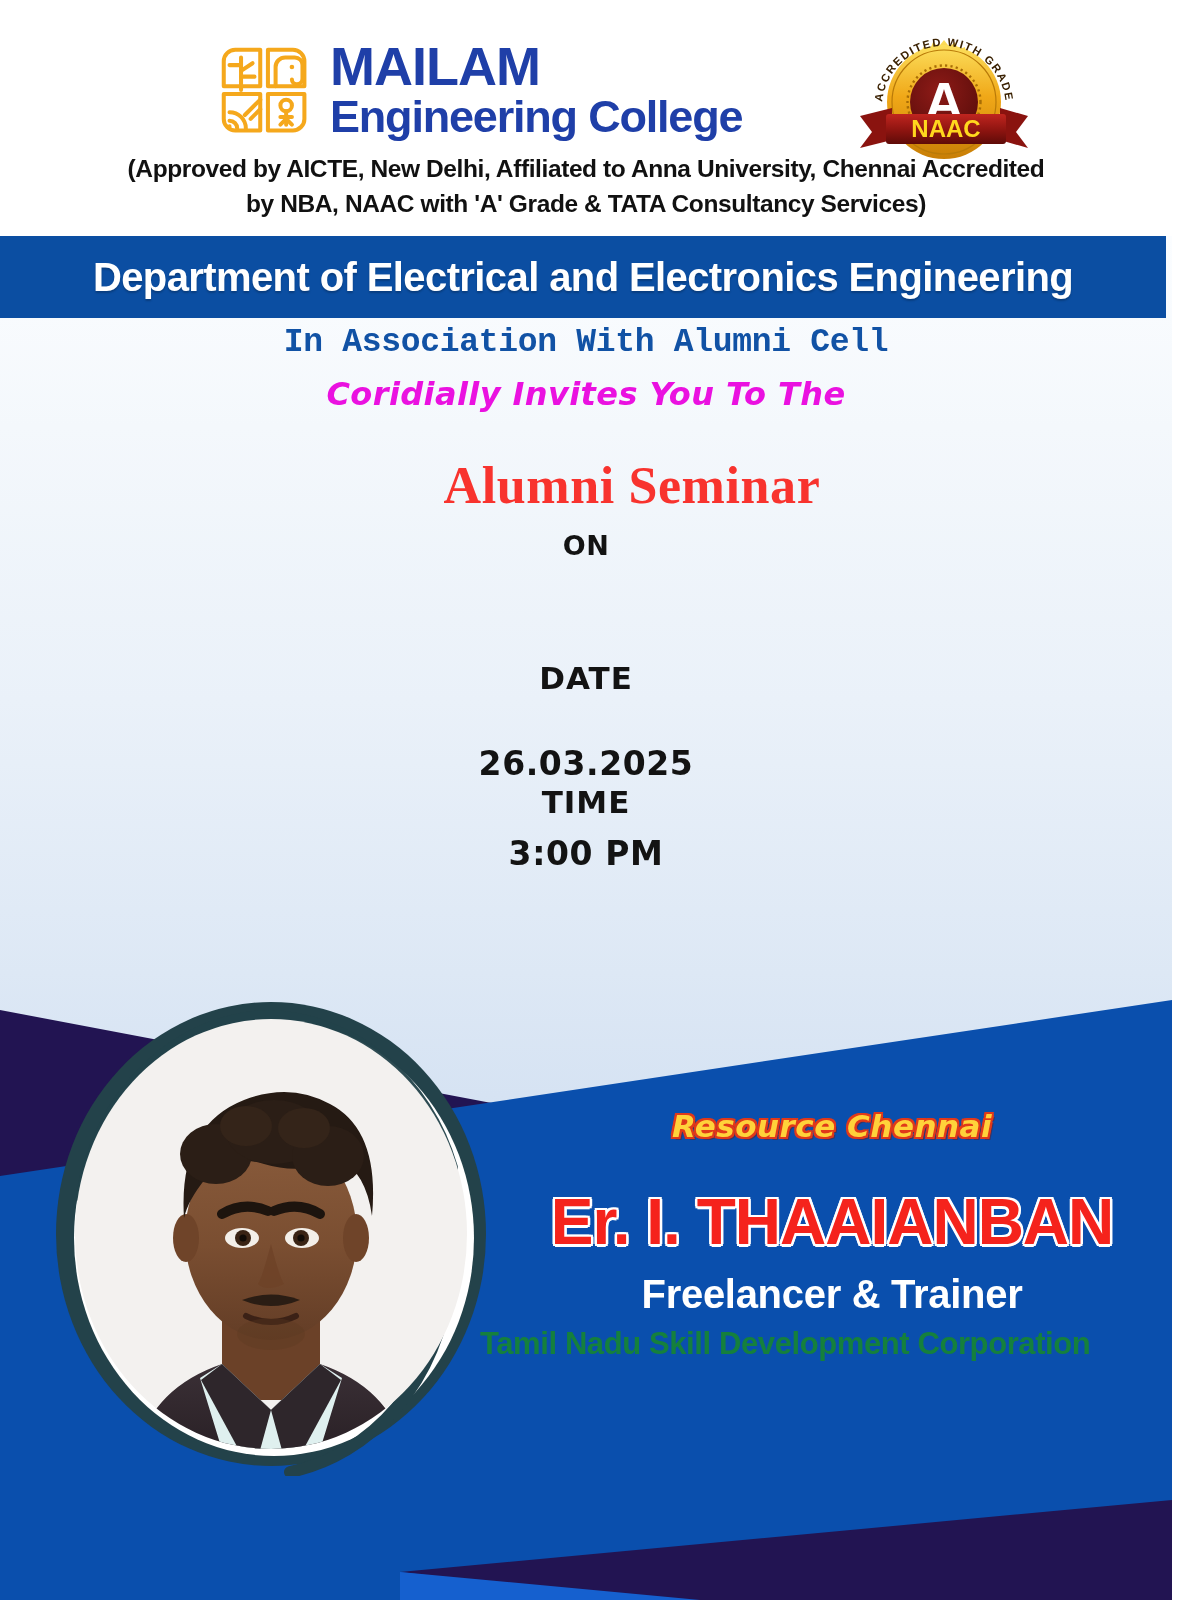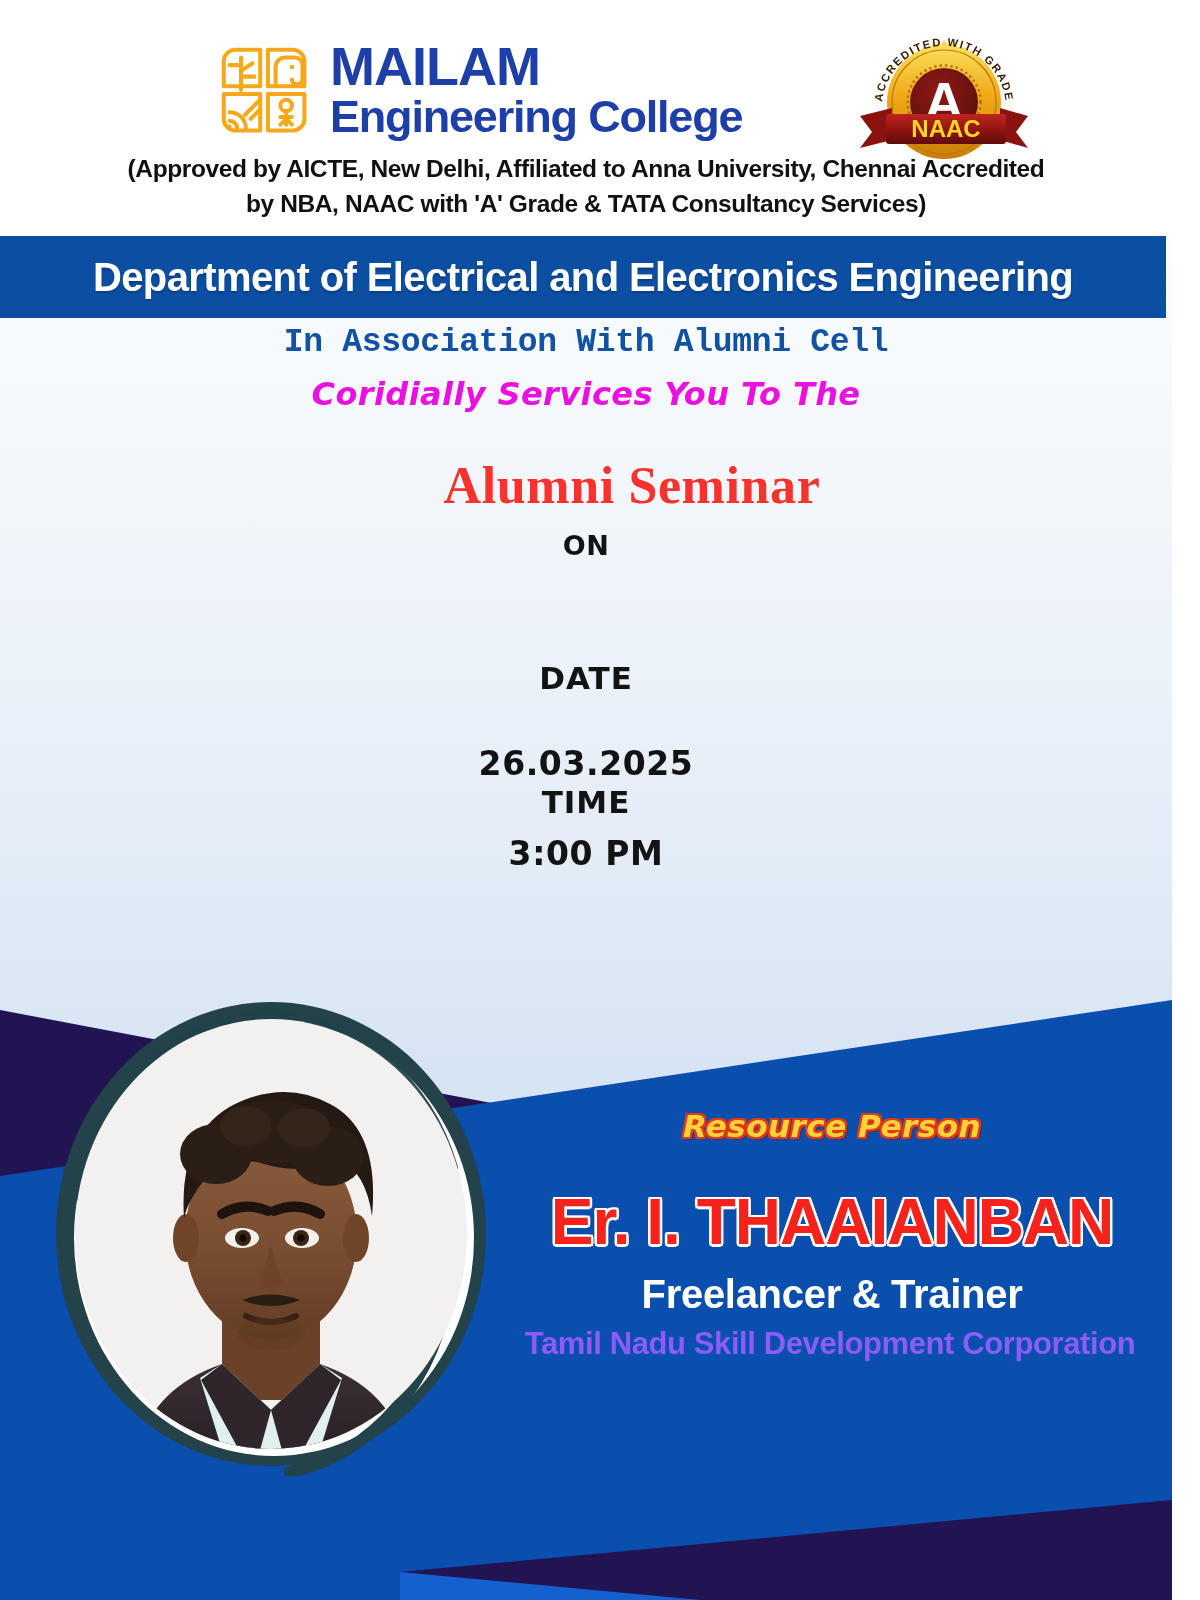--- a/index.html
+++ b/index.html
@@ -147,23 +147,23 @@
     text-shadow:
       -2.5px 0 #ffffff, 2.5px 0 #ffffff, 0 -2.5px #ffffff, 0 2.5px #ffffff,
       -2px -2px #ffffff, 2px -2px #ffffff, -2px 2px #ffffff, 2px 2px #ffffff;
   }
   .speaker-role{
     position:absolute;left:492px;top:1272px;width:680px;text-align:center;
     font-family:"Liberation Sans",sans-serif;font-weight:bold;
     font-size:40px;color:#ffffff;letter-spacing:-0.3px;
   }
   .speaker-org{
-    position:absolute;left:480px;top:1326px;width:700px;text-align:center;
+    position:absolute;left:480px;top:1326px;width:700px;text-align:left;
     font-family:"Liberation Sans",sans-serif;font-weight:bold;
-    font-size:31px;color:#8b5cf6;letter-spacing:-0.4px;
+    font-size:31px;color:#15803d;letter-spacing:-0.4px;
   }
 </style>
 </head>
 <body>
 
 <div class="poster">
 
   <div class="bg-gradient"></div>
 
   <div class="header">
@@ -256,21 +256,21 @@
       <div>(Approved by AICTE, New Delhi, Affiliated to Anna University, Chennai Accredited</div>
       <div>by NBA, NAAC with 'A' Grade &amp; TATA Consultancy Services)</div>
     </div>
   </div>
 
   <div class="dept-banner">
     <span>Department of Electrical and Electronics Engineering</span>
   </div>
 
   <div class="assoc">In Association With Alumni Cell</div>
-  <div class="invite">Coridially Services You To The</div>
+  <div class="invite">Coridially Invites You To The</div>
   <div class="seminar">Alumni Seminar</div>
   <div class="on">ON</div>
   <div class="lbl-date">DATE</div>
   <div class="val-date">26.03.2025</div>
   <div class="lbl-time">TIME</div>
   <div class="val-time">3:00 PM</div>
 
   <svg class="shapes" viewBox="0 0 1200 1600">
 
     <polygon points="0,1010 1172,1232 1172,1600 0,1600" fill="#221452"></polygon>
@@ -352,18 +352,18 @@
 
         <path d="M206 314 q29 -11 58 0 q-29 12 -58 0" fill="#2a1d14"></path>
 
         <path d="M210 330 q25 12 50 0" stroke="#3b2116" stroke-width="6" fill="none" stroke-linecap="round"></path>
 
         <ellipse cx="235" cy="348" rx="34" ry="16" fill="#5d381f" opacity="0.35"></ellipse>
       </g>
     </svg>
   </div>
 
-  <div class="resource-label">Resource Person</div>
+  <div class="resource-label">Resource Chennai</div>
   <div class="speaker-name">Er. I. THAAIANBAN</div>
   <div class="speaker-role">Freelancer &amp; Trainer</div>
   <div class="speaker-org">Tamil Nadu Skill Development Corporation</div>
 
 </div>
 
 </body></html>

